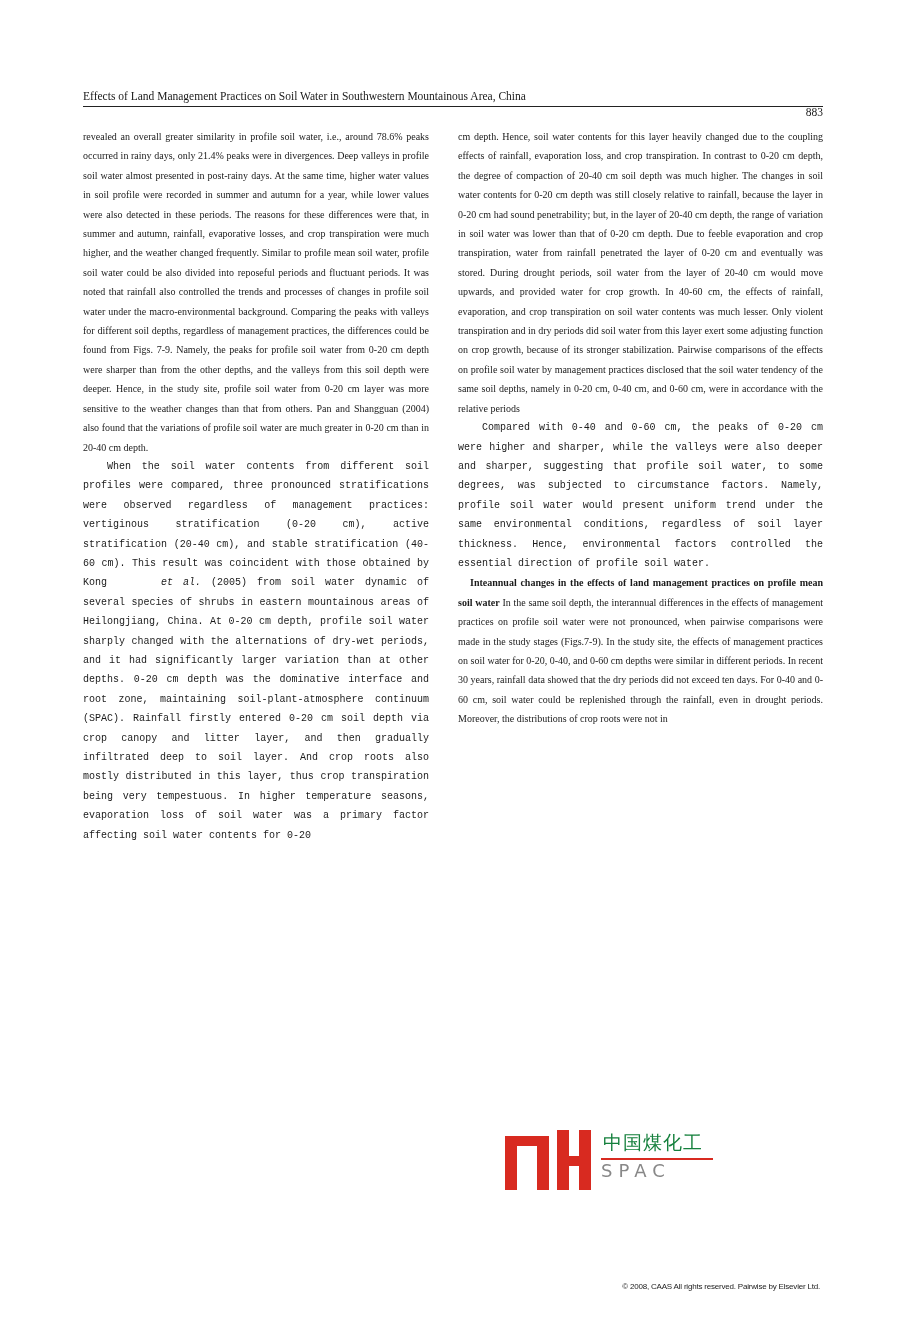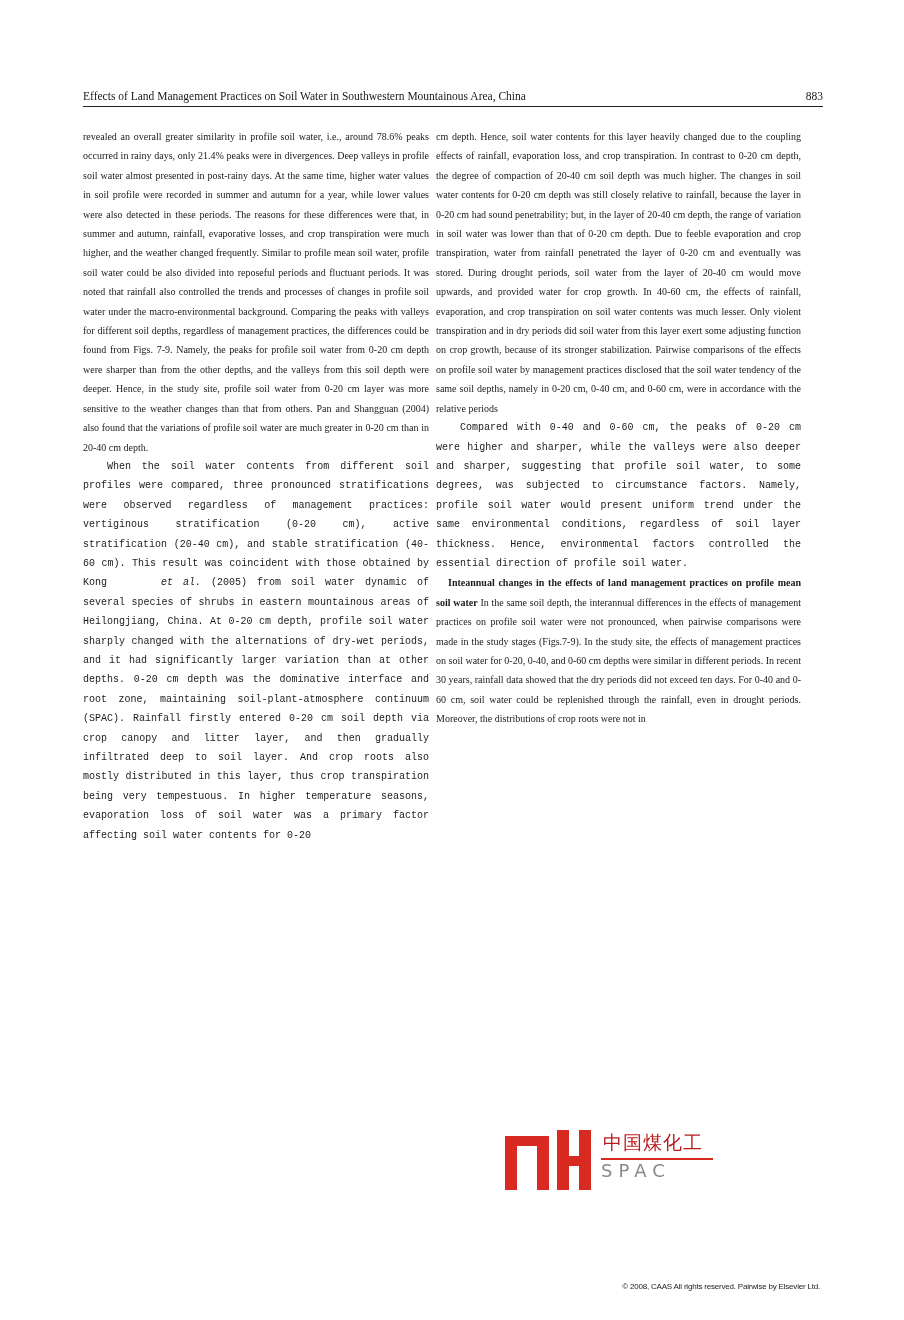--- a/index.html
+++ b/index.html
@@ -1,37 +1,37 @@
 <!DOCTYPE html>
 <html><head>
 <meta charset="utf-8">
 <style>
   html, body { margin: 0; padding: 0; background: #ffffff; }
   body { width: 904px; height: 1320px; position: relative; overflow: hidden;
          font-family: "Liberation Serif", serif; color: #1a1a1a; }
   .header { position: absolute; left: 83px; top: 86px; width: 740px; height: 20px;
             font-size: 11.5px; border-bottom: 1.5px solid #222; }
   .header .title { position: absolute; left: 0; top: 4px; }
-  .header .pageno { position: absolute; right: 0; top: 4px; padding-left: 26px; }
+  .header .pageno { position: absolute; right: 0; top: 20px; padding-left: 26px; }
   .col { position: absolute; top: 127px; font-size: 10px; line-height: 19.4px;
          text-align: justify; }
   .col.left { left: 83px; width: 346px; }
-  .col.right { left: 436px; width: 365px; }
+  .col.right { left: 458px; width: 365px; }
   .col p { margin: 0; }
   .col p.indent { text-indent: 24px; font-family: Liberation Mono, monospace; }
   .col .h { font-weight: bold; margin-left: 12px; }
   .col em { font-style: italic; margin-left: 44px; }
   .footer-left { position: absolute; left: 86px; top: 1324px; font-family: "DejaVu Sans", sans-serif;
                  font-size: 18px; color: #222; }
   .footer-right { position: absolute; right: 84px; top: 1282px; font-family: "Liberation Sans", sans-serif;
                   font-size: 8px; color: #222; letter-spacing: -0.2px; }
   .watermark { position: absolute; left: 505px; top: 1130px; width: 220px; height: 60px; }
   .wm-logo { position: absolute; left: 0; top: 0; width: 86px; height: 60px; }
   .wm-cn { position: absolute; left: 96px; top: 0px; font-family: "DejaVu Sans", sans-serif;
-           font-size: 19px; color: #b91c1c; background: #fff; padding: 0 2px; letter-spacing: 1px; }
+           font-size: 19px; color: #15803d; background: #fff; padding: 0 2px; letter-spacing: 1px; }
   .wm-line { position: absolute; left: 96px; top: 28px; width: 112px; height: 2px; background: #d82a20; }
   .wm-en { position: absolute; left: 96px; top: 30px; font-family: "DejaVu Sans", sans-serif;
            font-size: 18px; color: #888; background: #fff; letter-spacing: 6px; padding-right: 2px; }
 </style>
 </head>
 <body>
 
 <div class="header">
   <span class="title">Effects of Land Management Practices on Soil Water in Southwestern Mountainous Area, China</span>
   <span class="pageno">883</span>

